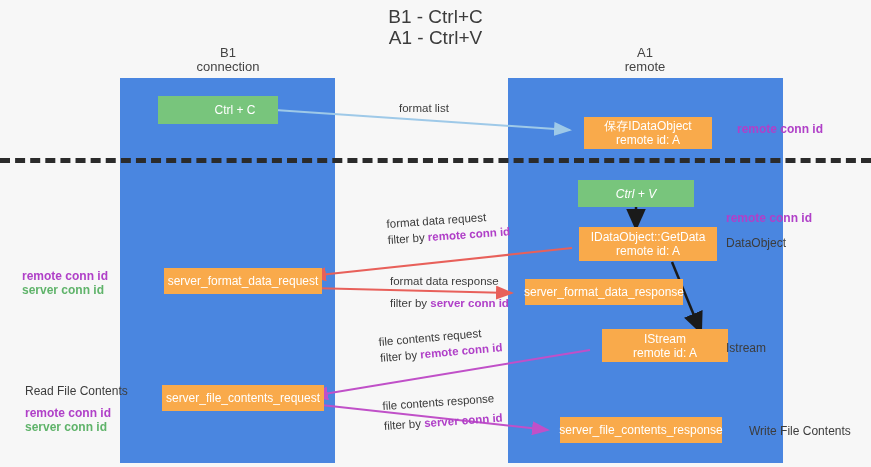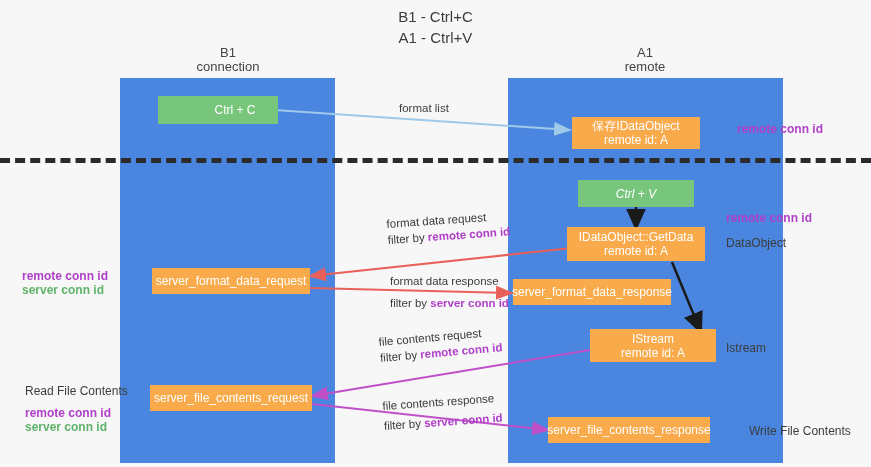--- a/index.html
+++ b/index.html
@@ -33,39 +33,39 @@
     white-space: pre-line;
   }
   #header-b1 { left: 148px; top: 46px; width: 160px; }
   #header-a1 { left: 565px; top: 46px; width: 160px; }
 
   #title {
     position: absolute;
     left: 0; top: 6px;
     width: 871px;
     text-align: center;
-    font-size: 15px;
+    font-size: 19px;
     color: #3c3c3c;
     line-height: 21px;
     white-space: pre-line;
   }
 
   .node {
     position: absolute;
     display: flex;
     align-items: center;
     justify-content: center;
     text-align: center;
     color: #ffffff;
     font-size: 12px;
     line-height: 14px;
     white-space: pre-line;
     box-sizing: border-box;
   }
-  .node.orange { background: #f9a council; }
+  .node.orange { background: #f9a council; margin-left: 12px; }
   .orange { background: #f9aa4b; }
   .green  { background: #78c57c; }
 
   .side-label {
     position: absolute;
     font-size: 12px;
     line-height: 15px;
     color: #3c3c3c;
     white-space: pre-line;
   }

